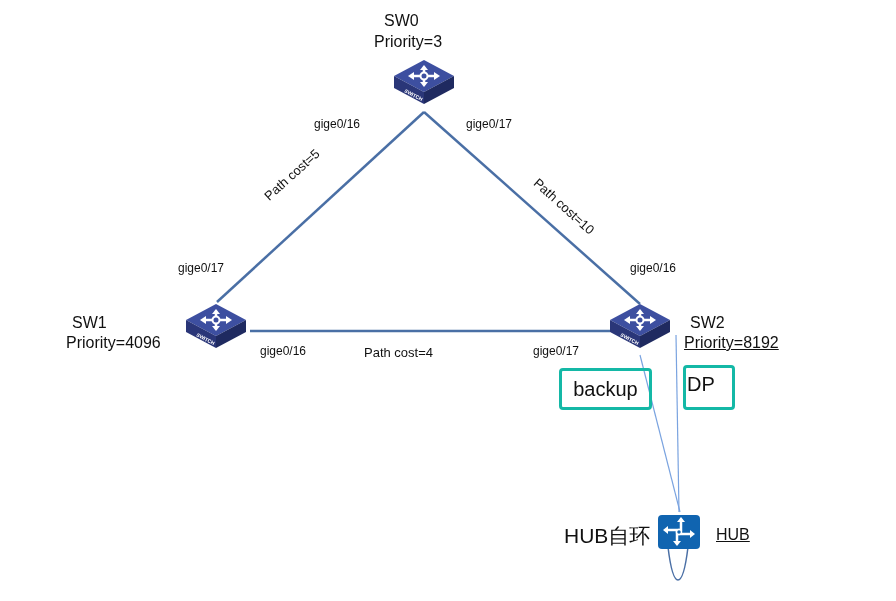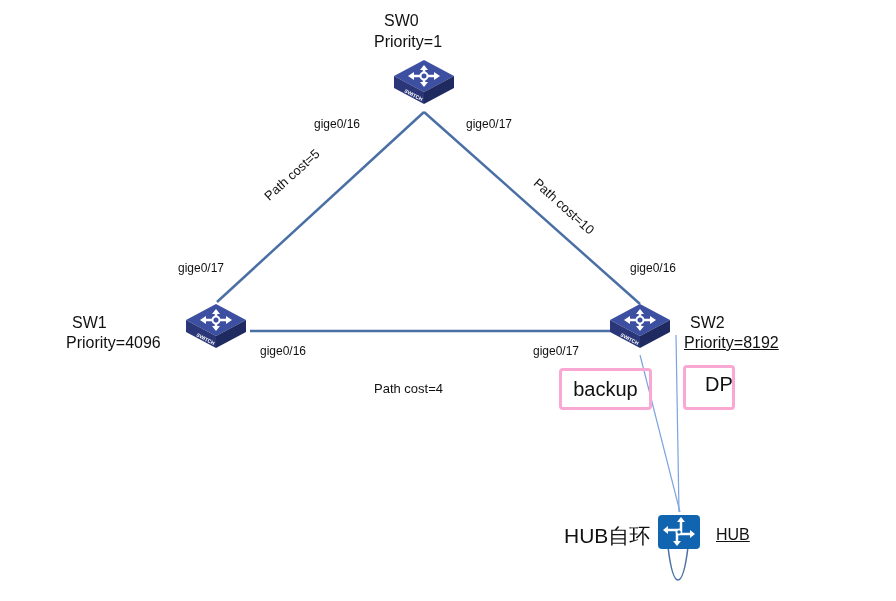--- a/index.html
+++ b/index.html
@@ -2,21 +2,21 @@
 <html><head>
 <meta charset="utf-8">
 <style>
   html, body { margin: 0; padding: 0; background: #ffffff; }
   body { width: 896px; height: 601px; position: relative; overflow: hidden;
          font-family: "Liberation Sans", sans-serif; color: #111; }
   .lbl { position: absolute; white-space: nowrap; line-height: 1.1; }
   .node-name { font-size: 16px; }
   .port { font-size: 12px; }
   .cost { font-size: 13px; }
-  .status-box { position: absolute; border: 3px solid #f9a8d4; border-radius: 4px;
+  .status-box { position: absolute; border: 3px solid #14b8a6; border-radius: 4px;
                 font-size: 20px; box-sizing: border-box; background: transparent;
                 display: flex; align-items: center; justify-content: center; }
   svg.links { position: absolute; left: 0; top: 0; }
   .sw { position: absolute; }
 </style>
 </head>
 <body>
 
 <svg class="links" width="896" height="601">
 
@@ -103,40 +103,40 @@
       <polygon points="6,16 11,12 11,20"></polygon>
       <polygon points="24,3 20,8 28,8"></polygon>
       <polygon points="20,32 16,27 24,27"></polygon>
       <polygon points="38,20 33,16 33,24"></polygon>
     </g>
     <circle cx="22" cy="18" r="2.5" fill="#1064b0" stroke="#fff" stroke-width="1.5"></circle>
   </svg>
 </div>
 
 <div class="lbl node-name" style="left:384px;top:12px;width:80px;">SW0</div>
-<div class="lbl node-name" style="left:374px;top:33px;width:100px;">Priority=1</div>
+<div class="lbl node-name" style="left:374px;top:33px;width:100px;">Priority=3</div>
 
 <div class="lbl node-name" style="left:72px;top:314px;width:100px;">SW1</div>
 <div class="lbl node-name" style="left:66px;top:334px;width:116px;">Priority=4096</div>
 
 <div class="lbl node-name" style="left:690px;top:314px;width:100px;">SW2</div>
 <div class="lbl node-name" style="left:684px;top:334px;width:116px;text-decoration:underline;">Priority=8192</div>
 
 <div class="lbl port" style="left:314px;top:118px;">gige0/16</div>
 <div class="lbl port" style="left:466px;top:118px;">gige0/17</div>
 <div class="lbl port" style="left:178px;top:262px;">gige0/17</div>
 <div class="lbl port" style="left:630px;top:262px;">gige0/16</div>
 <div class="lbl port" style="left:260px;top:345px;">gige0/16</div>
 <div class="lbl port" style="left:533px;top:345px;">gige0/17</div>
 
 <div class="lbl cost" style="left:262px;top:193px;transform:rotate(-42deg);transform-origin:left top;">Path cost=5</div>
 <div class="lbl cost" style="left:540px;top:176px;transform:rotate(42deg);transform-origin:left top;">Path cost=10</div>
-<div class="lbl cost" style="left:374px;top:346px;margin-top:36px;">Path cost=4</div>
+<div class="lbl cost" style="left:364px;top:346px;">Path cost=4</div>
 
 <div class="status-box" style="left:559px;top:368px;width:93px;height:42px;">
   <span>backup</span>
 </div>
-<div class="status-box" style="left:683px;top:365px;width:52px;height:45px;justify-content:flex-start;align-items:flex-start;padding:5px 0 0 19px;">
+<div class="status-box" style="left:683px;top:365px;width:52px;height:45px;justify-content:flex-start;align-items:flex-start;padding:5px 0 0 1px;">
   <span>DP</span>
 </div>
 
 <div class="lbl" style="left:540px;top:524px;font-size:21px;margin-left:24px;">HUB自环</div>
 <div class="lbl" style="left:716px;top:526px;font-size:16px;text-decoration:underline;">HUB</div>
 
 </body></html>

